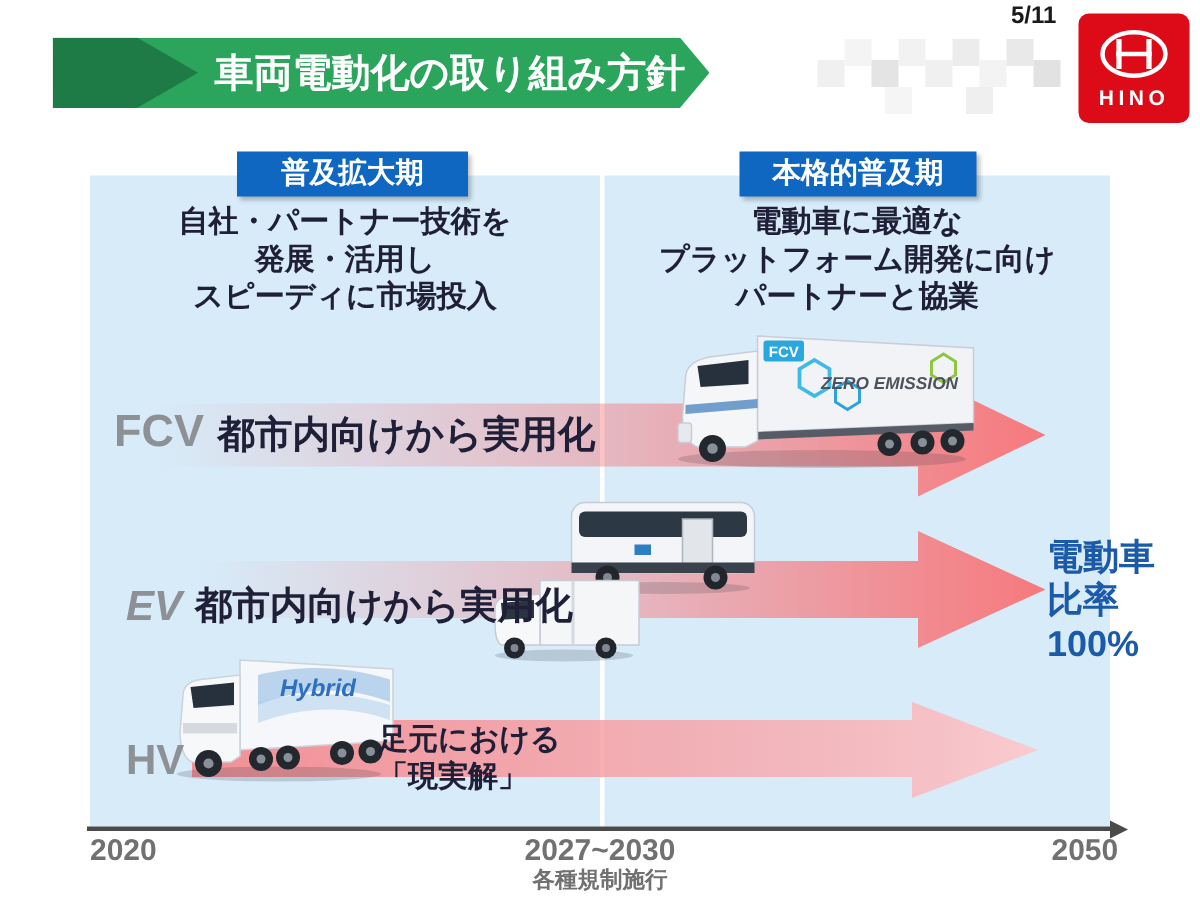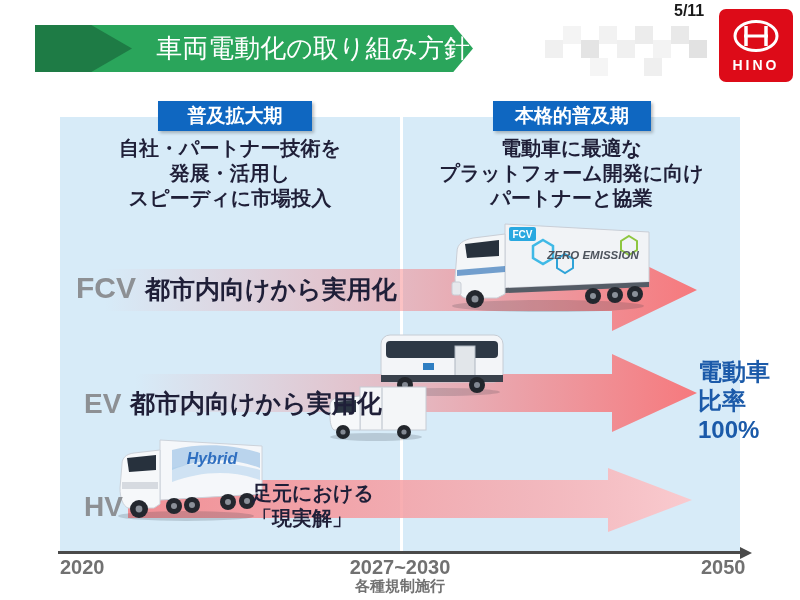--- a/index.html
+++ b/index.html
@@ -12,40 +12,40 @@
   .logo{left:719px;top:9px;width:74px;height:73px;background:#dd0b18;border-radius:7px;
         display:flex;flex-direction:column;align-items:center;justify-content:center;}
   .logo-text{color:#ffffff;font-weight:bold;font-size:14px;letter-spacing:3px;margin-top:2px;}
   .pixel-deco i{position:absolute;display:block;}
 
   
   .banner{left:35px;top:25px;width:438px;height:47px;background:#2aa55b;
           clip-path:polygon(0 0,95.5% 0,100% 50%,95.5% 100%,0 100%);}
   .banner-chevron{left:0;top:0;width:97px;height:47px;background:#1e7b45;
           clip-path:polygon(0 0,58% 0,100% 50%,58% 100%,0 100%);}
-  .banner-title{left:95px;top:0;width:340px;height:47px;line-height:47px;text-align:right;
-          color:#ffffff;font-size:26px;font-weight:normal;white-space:nowrap;}
+  .banner-title{left:95px;top:0;width:340px;height:47px;line-height:47px;text-align:center;
+          color:#ffffff;font-size:26px;font-weight:bold;white-space:nowrap;}
 
   
   .panel{top:117px;height:434px;background:#d7ebf8;}
   .panel-left{left:60px;width:340px;}
   .panel-right{left:403px;width:337px;}
 
   .phase-box{top:101px;height:30px;background:#0f67c1;color:#fff;font-weight:bold;
              font-size:19px;text-align:center;line-height:30px;box-shadow:2px 2px 3px rgba(0,0,0,.25);}
   .phase-box.l{left:158px;width:154px;}
   .phase-box.r{left:493px;width:158px;}
   .phase-desc{text-align:center;font-weight:bold;font-size:20px;color:#1f1f38;line-height:25px;top:136px;}
   .phase-desc.l{left:68px;width:324px;}
   .phase-desc.r{left:411px;width:321px;}
 
   
   .row-label{font-weight:bold;color:#8d9094;}
   .lbl-fcv{left:76px;top:271px;font-size:30px;}
-  .lbl-ev{left:84px;top:388px;font-size:28px;}
+  .lbl-ev{left:84px;top:388px;font-size:28px;font-style:italic;}
   .lbl-hv{left:84px;top:491px;font-size:28px;}
   .row-text{font-weight:bold;color:#1f1f38;font-size:25px;white-space:nowrap;}
   .txt-fcv{left:145px;top:273px;}
   .txt-ev{left:130px;top:387px;}
   .txt-hv{left:252px;top:481px;font-size:20px;line-height:25px;width:136px;text-align:left;white-space:normal;}
 
   
   .goal{left:698px;top:357px;width:94px;color:#1b5aa9;
         font-weight:bold;font-size:24px;line-height:29px;}
 

